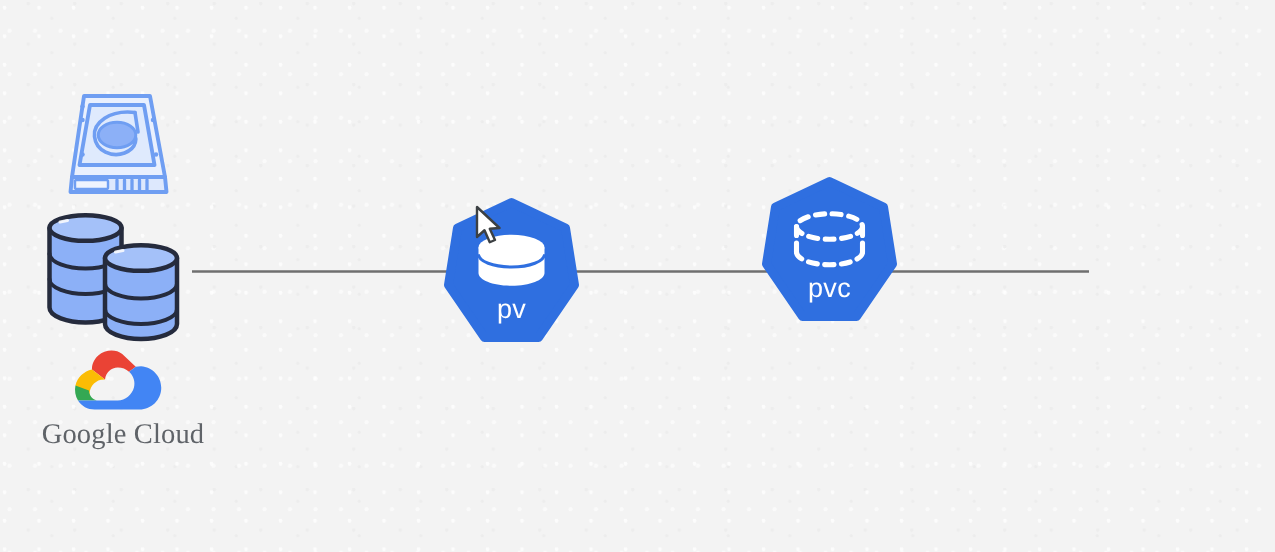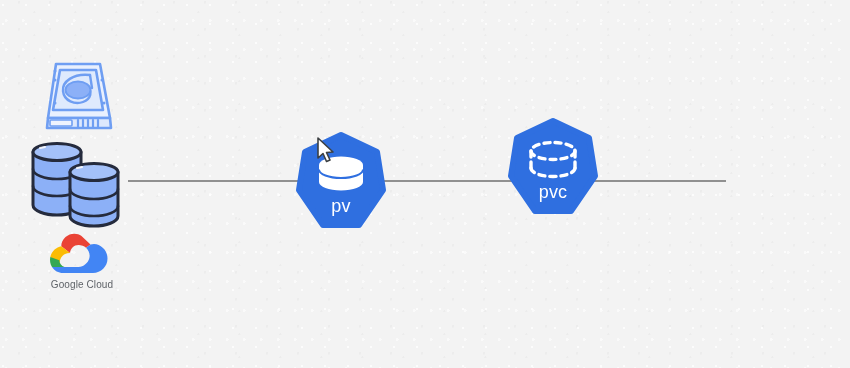--- a/index.html
+++ b/index.html
@@ -46,23 +46,23 @@
     letter-spacing: 0.2px;
     line-height: 1;
     pointer-events: none;
   }
   .gcp-label {
     position: absolute;
     left: 22px;
     top: 279px;
     width: 120px;
     text-align: center;
-    font-size: 10px;
+    font-size: 19px;
     color: #5f6368;
-    font-family: Liberation Sans, sans-serif;
+    font-family: Liberation Serif, serif;
     letter-spacing: 0.1px;
   }
   svg { display: block; overflow: visible; }
 </style>
 </head>
 <body>
 
 <div id="canvas">
 
   <svg class="layer" width="850" height="368" viewBox="0 0 850 368" aria-hidden="true">

